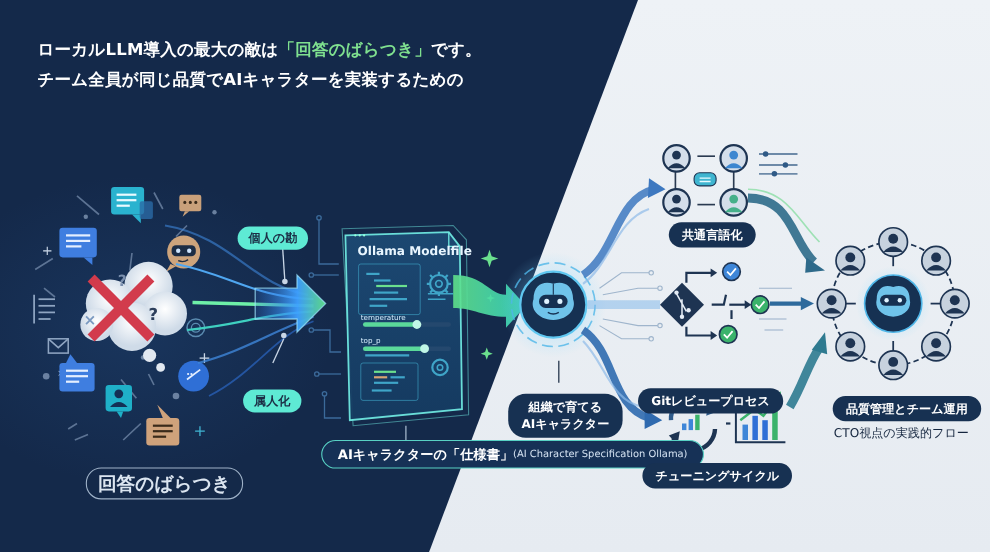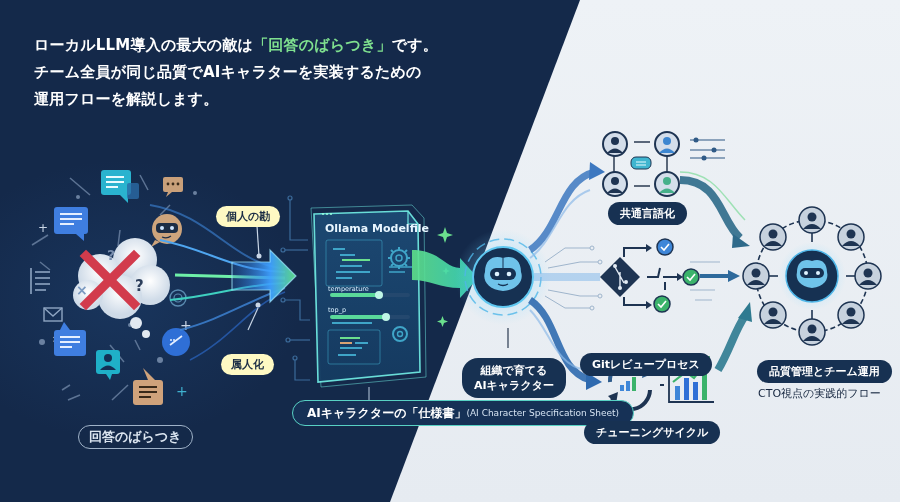--- a/index.html
+++ b/index.html
@@ -15,22 +15,22 @@
 
   .headline { position: absolute; left: 34px; top: 32px; color: #ffffff; font-weight: bold;
     font-size: 15px; line-height: 27px; letter-spacing: 0.2px; }
   .headline .line { display: block; white-space: nowrap; }
   .headline .hl { color: #7fe08f; }
 
   svg.art { position: absolute; left: 0; top: 0; width: 900px; height: 502px; }
 
   .pill { position: absolute; white-space: nowrap; font-weight: bold; border-radius: 14px;
     display: flex; align-items: center; justify-content: center; }
-  .pill-outline { border: 1.5px solid #9fb2c8; color: #dbe5f0; background: rgba(20,41,74,0.6); font-size: 13px; padding: 2px 10px; }
-  .pill-gray { background: #fef9c3; color: #1b2d45; font-size: 11px; padding: 3px 10px; border-radius: 12px; }
+  .pill-outline { border: 1.5px solid #9fb2c8; color: #dbe5f0; background: rgba(20,41,74,0.6); font-size: 17px; padding: 2px 10px; }
+  .pill-gray { background: #5eead4; color: #1b2d45; font-size: 11px; padding: 3px 10px; border-radius: 12px; }
   .pill-dark { background: #173152; color: #ffffff; font-size: 11px; padding: 4px 12px; }
   .pill-spec { flex-direction: row; background: #163156; border: 1.5px solid #58d1c4;
     color: #fff; padding: 5px 14px; border-radius: 16px; line-height: 14px; }
   .pill-spec .main { font-size: 12px; font-weight: bold; }
   .pill-spec .sub { font-size: 9px; font-weight: normal; color: #d5e3f2; }
   .pill-brain { flex-direction: column; background: #173152; color: #fff; padding: 5px 12px;
     border-radius: 16px; font-size: 11px; line-height: 15px; }
   .caption-sub { position: absolute; font-size: 11px; font-weight: normal; color: #15263f; white-space: nowrap; }
 </style>
 </head>
@@ -463,30 +463,29 @@
             <circle cy="-3" r="4.5" fill="#1e3452"></circle>
             <path d="M-9 9 Q0 -1 9 9Z" fill="#1e3452"></path>
           </g>
       </g>
     </g>
   </svg>
 
   <div class="headline">
     <span class="line"><span>ローカルLLM導入の最大の敵は</span><span class="hl">「回答のばらつき」</span><span>です。</span></span>
     <span class="line">チーム全員が同じ品質でAIキャラターを実装するための</span>
-    <span class="line">運用フローを解説します。</span>
   </div>
 
   <div class="pill pill-outline" style="left:78px; top:425px;">回答のばらつき</div>
   <div class="pill pill-gray" style="left:216px; top:206px;">個人の勘</div>
   <div class="pill pill-gray" style="left:221px; top:354px;">属人化</div>
 
   <div class="pill pill-spec" style="left:292px; top:400px;">
     <span class="main">AIキャラクターの「仕様書」</span>
-    <span class="sub">(AI Character Specification Sheet)</span>
+    <span class="sub">(AI Character Specification Ollama)</span>
   </div>
 
   <div class="pill pill-dark" style="left:608px; top:202px;">共通言語化</div>
 
   <div class="pill pill-brain" style="left:462px; top:358px;">
     <span>組織で育てる</span>
     <span>AIキャラクター</span>
   </div>
   <div class="pill pill-dark" style="left:580px; top:318px;margin-top:35px;">Gitレビュープロセス</div>
   <div class="pill pill-dark" style="left:584px; top:421px;">チューニングサイクル</div>

